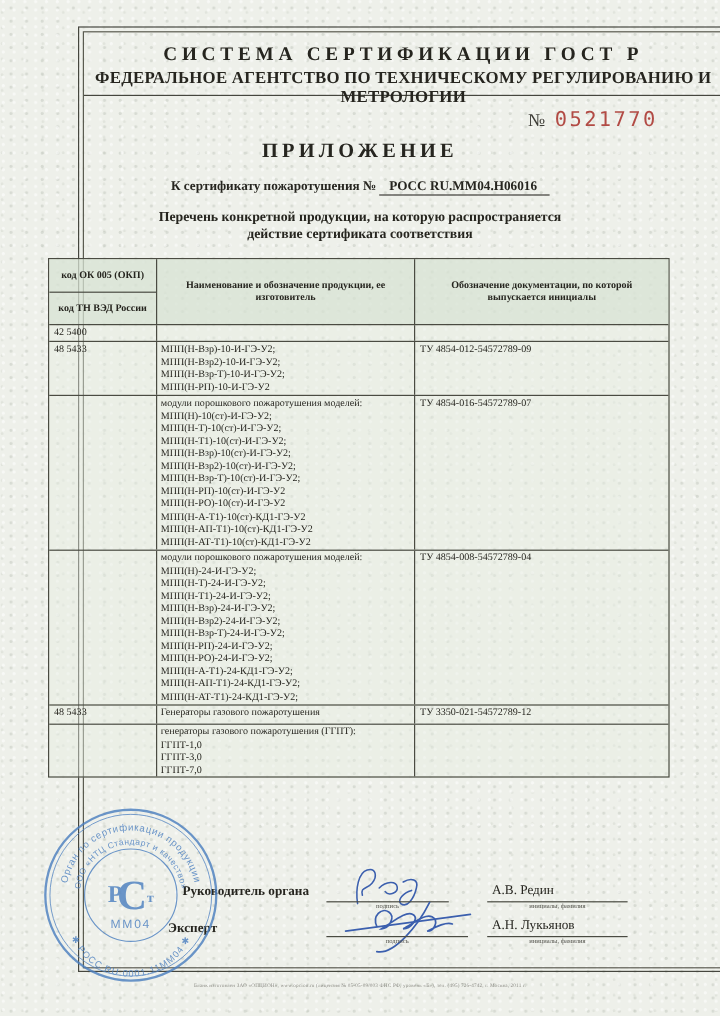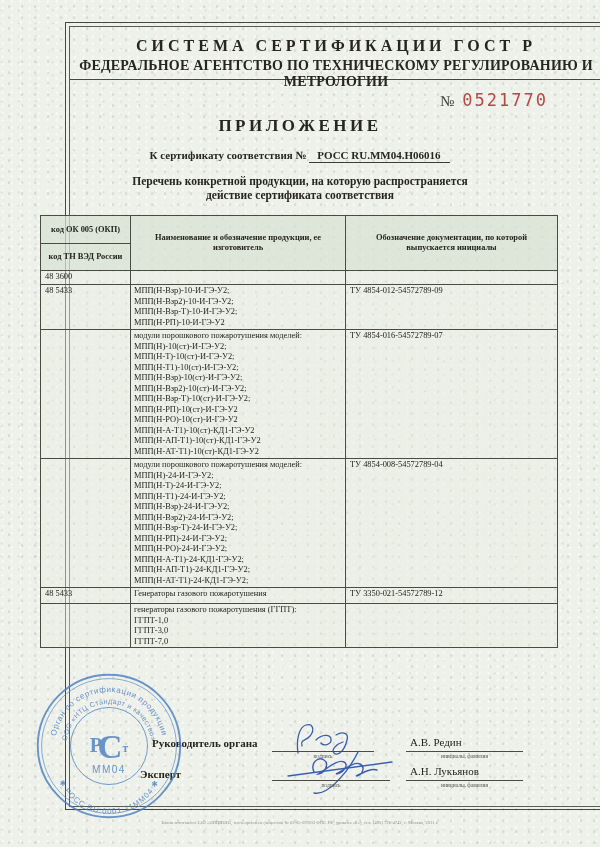--- a/index.html
+++ b/index.html
@@ -105,21 +105,21 @@
 </div>
 
 <div class="doc-number">
   <span class="nsign">№</span>
   <span class="ndigits">0521770</span>
 </div>
 
 <div class="main-title">ПРИЛОЖЕНИЕ</div>
 
 <div class="cert-line">
-  <span>К сертификату соответствия №</span>
+  <span>К сертификату пожаротушения №</span>
   <span class="cert-no">РОСС RU.ММ04.Н06016</span>
 </div>
 
 <div class="subtitle">
   <div>Перечень конкретной продукции,  на которую распространяется</div>
   <div>действие сертификата соответствия</div>
 </div>
 
 <div class="ctable">
   <div class="trow thead">
@@ -129,21 +129,21 @@
     </div>
     <div class="tcell hcc">
       <span>Наименование и обозначение продукции, ее изготовитель</span>
     </div>
     <div class="tcell hcc hc3">
       <span>Обозначение документации, по которой выпускается инициалы</span>
     </div>
   </div>
 
   <div class="trow r0">
-    <div class="tcell code-cell">48 3600</div>
+    <div class="tcell code-cell">42 5400</div>
     <div class="tcell prod-cell"></div>
     <div class="tcell doc-cell"></div>
   </div>
 
   <div class="trow r1">
     <div class="tcell code-cell">48 5433</div>
     <div class="tcell prod-cell">МПП(Н-Взр)-10-И-ГЭ-У2;
 МПП(Н-Взр2)-10-И-ГЭ-У2;
 МПП(Н-Взр-Т)-10-И-ГЭ-У2;
 МПП(Н-РП)-10-И-ГЭ-У2</div>

